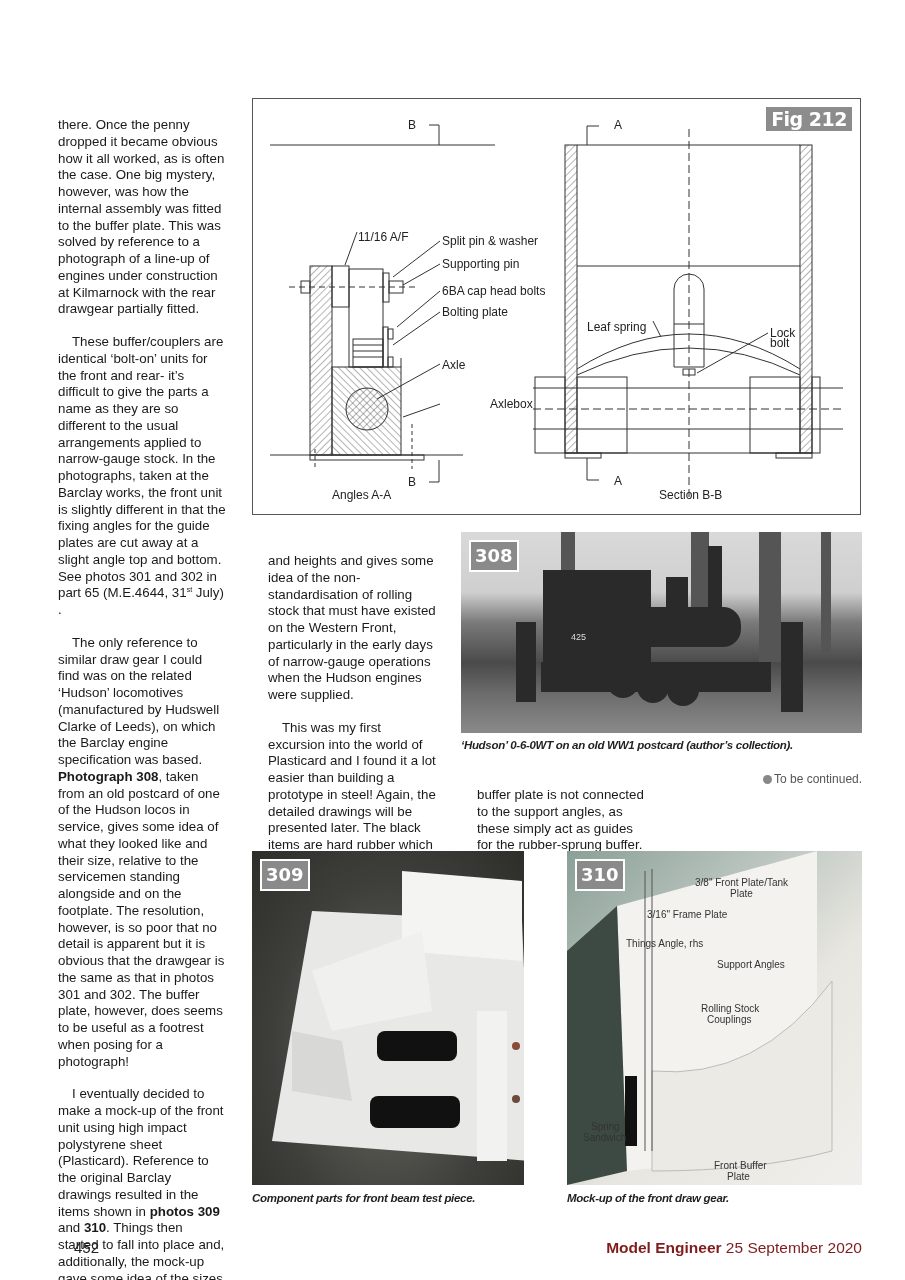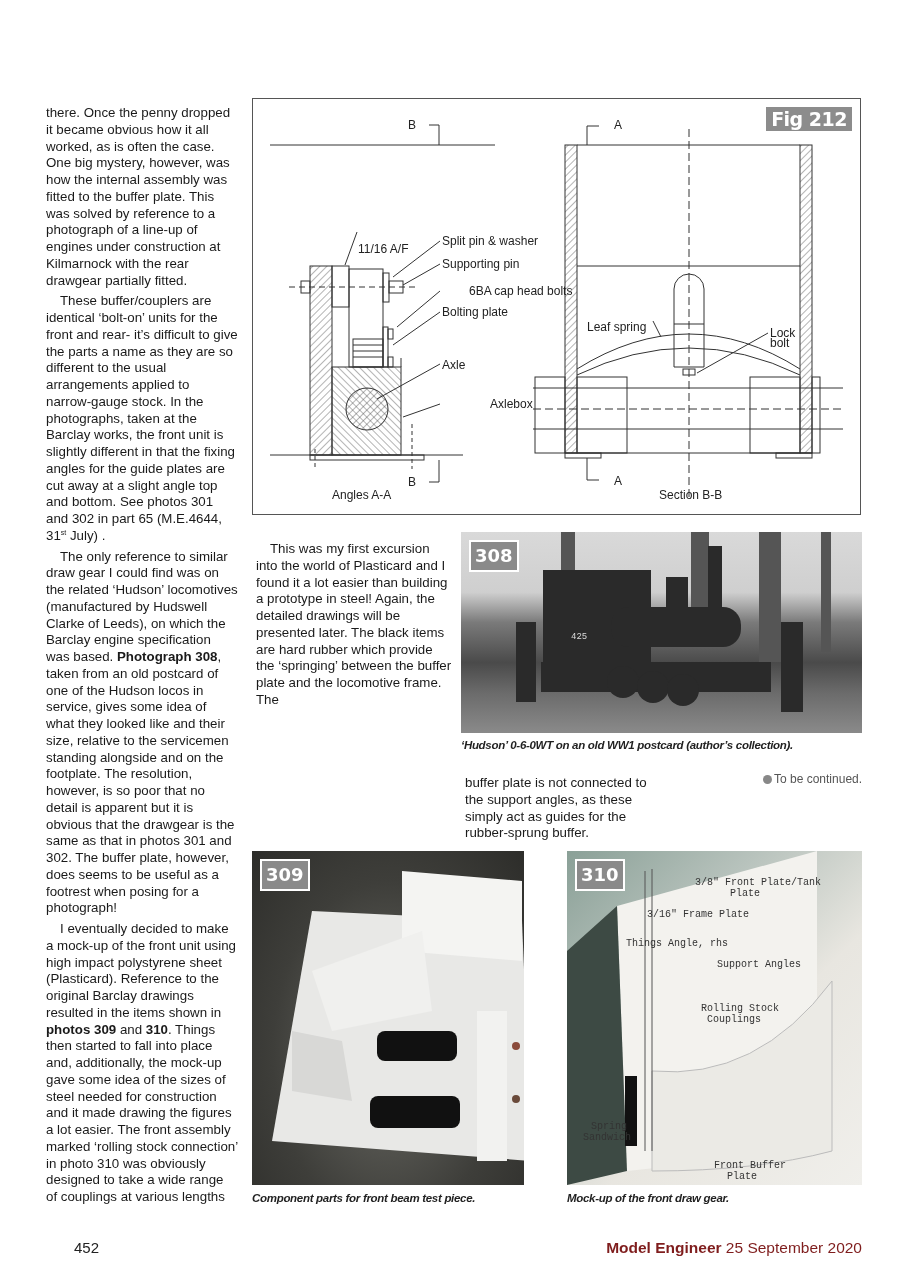--- a/index.html
+++ b/index.html
@@ -1,40 +1,40 @@
 <!DOCTYPE html>
 <html><head>
 <meta charset="utf-8">
 <style>
   html, body { margin: 0; padding: 0; background: #ffffff; }
   body { width: 905px; height: 1280px; position: relative; overflow: hidden;
          font-family: "Liberation Sans", sans-serif; color: #1a1a1a; }
   .col { position: absolute; font-size: 13.3px; line-height: 16.75px; }
-  .col p { margin: 4px; }
+  .col p { margin: 16px; }
   .col p.ind { text-indent: 14px; }
   .col b { font-weight: bold; }
   sup { font-size: 7px; line-height: 0; vertical-align: super; }
 
   #col1 { left: 42px; top: 101px; width: 200px; }
   #col2 { left: 252px; top: 537px; width: 205px; }
   #col3 { left: 461px; top: 771px; width: 205px; }
   #continued { position: absolute; left: 763px; top: 772px; font-size: 12px; color: #555; }
   #continued .dot { display: inline-block; width: 9px; height: 9px; border-radius: 50%; background: #888; margin-right: 2px; vertical-align: -1px; }
 
   
   #fig { position: absolute; left: 252px; top: 98px; width: 609px; height: 417px; border: 1px solid #555; box-sizing: border-box; background: #fff; }
   #fig svg { position: absolute; left: 0; top: 0; }
   .figlabel { position: absolute; right: 8px; top: 8px; background: #8c8c8c; color: #fff; font-family: "DejaVu Sans", sans-serif; font-weight: bold; font-size: 19px; padding: 1px 5px; letter-spacing: -0.5px; }
   .callout { position: absolute; font-size: 12px; color: #222; white-space: nowrap; line-height: 12px; }
 
   
   .photo { position: absolute; overflow: hidden; }
   .badge { position: absolute; left: 8px; top: 8px; background: #8a8a8a; color: #fff; border: 2px solid #fff; font-family: "DejaVu Sans", sans-serif; font-weight: bold; font-size: 18px; padding: 2px 4px; line-height: 24px; }
   .caption { position: absolute; font-size: 11.5px; font-style: italic; font-weight: bold; color: #222; font-family: "Liberation Sans Narrow", "Liberation Sans", sans-serif; letter-spacing: -0.3px; }
-  .plabel { position: absolute; font-size: 10px; color: #333; text-align: right; line-height: 11px; white-space: nowrap; font-family: Liberation Mono, monospace; }
+  .plabel { position: absolute; font-size: 10px; color: #333; text-align: right; line-height: 11px; white-space: nowrap; }
 
   #photo308 { left: 461px; top: 532px; width: 401px; height: 201px;
      background: linear-gradient(180deg, #d9d9d9 0%, #cfcfcf 30%, #7a7a7a 45%, #4a4a4a 65%, #6b6b6b 80%, #8a8a8a 100%); }
   #photo309 { left: 252px; top: 851px; width: 272px; height: 334px;
      background: radial-gradient(ellipse at 50% 60%, #6c6c66 0%, #3e3e3a 60%, #2d2d2a 100%); }
   #photo310 { left: 567px; top: 851px; width: 295px; height: 334px;
      background: linear-gradient(135deg, #8aa097 0%, #b7c2bc 30%, #e8e6e0 60%, #f0efeb 100%); }
 
   #footer-left { position: absolute; left: 42px; top: 1239px; font-size: 15px; color: #222; margin-left: 32px; }
   #footer-right { position: absolute; right: 43px; top: 1239px; font-size: 15.5px; color: #7f1d1d; }
@@ -119,24 +119,24 @@
       <line x1="187" y1="305" x2="150" y2="318"></line>
       <line x1="400" y1="222" x2="408" y2="238"></line>
       <line x1="515" y1="234" x2="444" y2="274"></line>
     </g>
   </svg>
   <div class="figlabel">Fig 212</div>
   <span class="callout" style="left:155px;top:20px;">B</span>
   <span class="callout" style="left:155px;top:377px;">B</span>
   <span class="callout" style="left:361px;top:20px;">A</span>
   <span class="callout" style="left:361px;top:376px;">A</span>
-  <span class="callout" style="left:105px;top:132px;margin-top:12px;">11/16 A/F</span>
+  <span class="callout" style="left:105px;top:132px;">11/16 A/F</span>
   <span class="callout" style="left:189px;top:136px;">Split pin &amp; washer</span>
   <span class="callout" style="left:189px;top:159px;">Supporting pin</span>
-  <span class="callout" style="left:189px;top:186px;margin-left:27px;">6BA cap head bolts</span>
+  <span class="callout" style="left:189px;top:186px;">6BA cap head bolts</span>
   <span class="callout" style="left:189px;top:207px;">Bolting plate</span>
   <span class="callout" style="left:189px;top:260px;">Axle</span>
   <span class="callout" style="left:189px;top:299px;margin-left:48px;">Axlebox</span>
   <span class="callout" style="left:334px;top:222px;">Leaf spring</span>
   <span class="callout" style="left:517px;top:228px;">Lock</span>
   <span class="callout" style="left:517px;top:238px;">bolt</span>
   <span class="callout" style="left:79px;top:390px;">Angles A-A</span>
   <span class="callout" style="left:406px;top:390px;">Section B-B</span>
 </div>
 
@@ -160,20 +160,21 @@
       <rect x="55" y="90" width="20" height="80"></rect>
         <rect x="320" y="90" width="22" height="90"></rect>
     </g>
   </svg>
   <span class="plabel" style="left:110px;top:100px;color:#ddd;font-size:9px;">425</span>
   <div class="badge">308</div>
 </div>
 <div class="caption" style="left:461px;top:739px;">‘Hudson’ 0-6-0WT on an old WW1 postcard (author’s collection).</div>
 
 <div id="col2" class="col">
+  <p>and heights and gives some idea of the non-standardisation of rolling stock that must have existed on the Western Front, particularly in the early days of narrow-gauge operations when the Hudson engines were supplied.</p>
   <p class="ind">This was my first excursion into the world of Plasticard and I found it a lot easier than building a prototype in steel! Again, the detailed drawings will be presented later. The black items are hard rubber which provide the ‘springing’ between the buffer plate and the locomotive frame. The</p>
 </div>
 
 <div id="col3" class="col">
   <p>buffer plate is not connected to the support angles, as these simply act as guides for the rubber-sprung buffer.</p>
 </div>
 <div id="continued"><span class="dot"></span><span>To be continued.</span></div>
 
 <div id="photo309" class="photo">
   <svg width="295" height="334" style="position:absolute;left:0;top:0">

